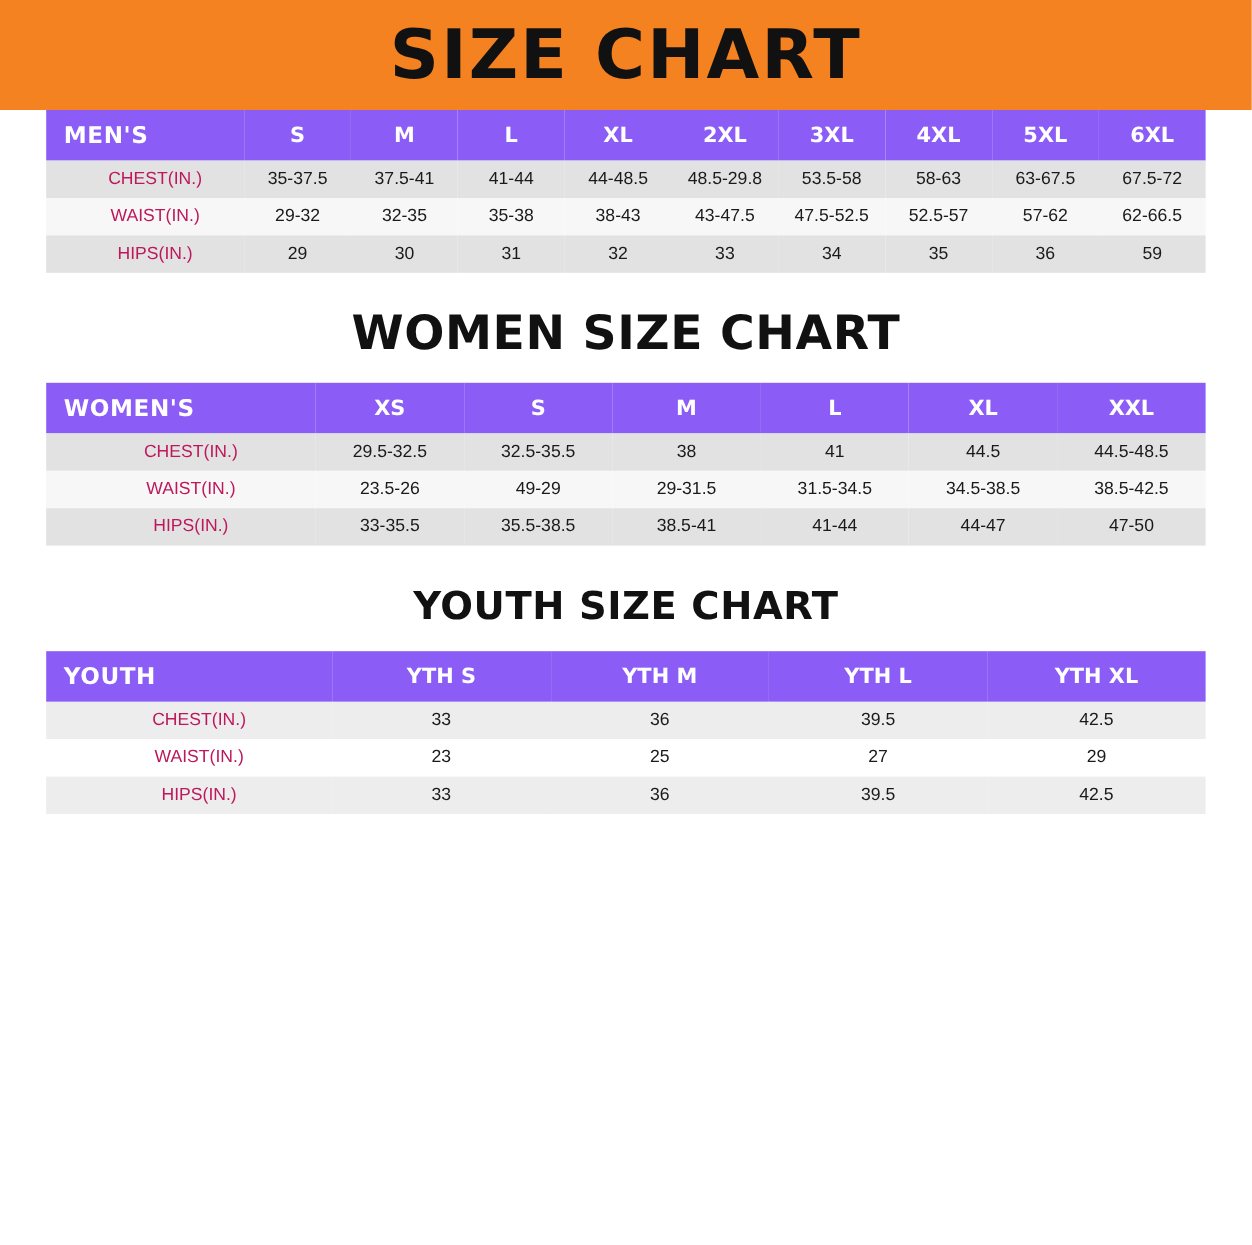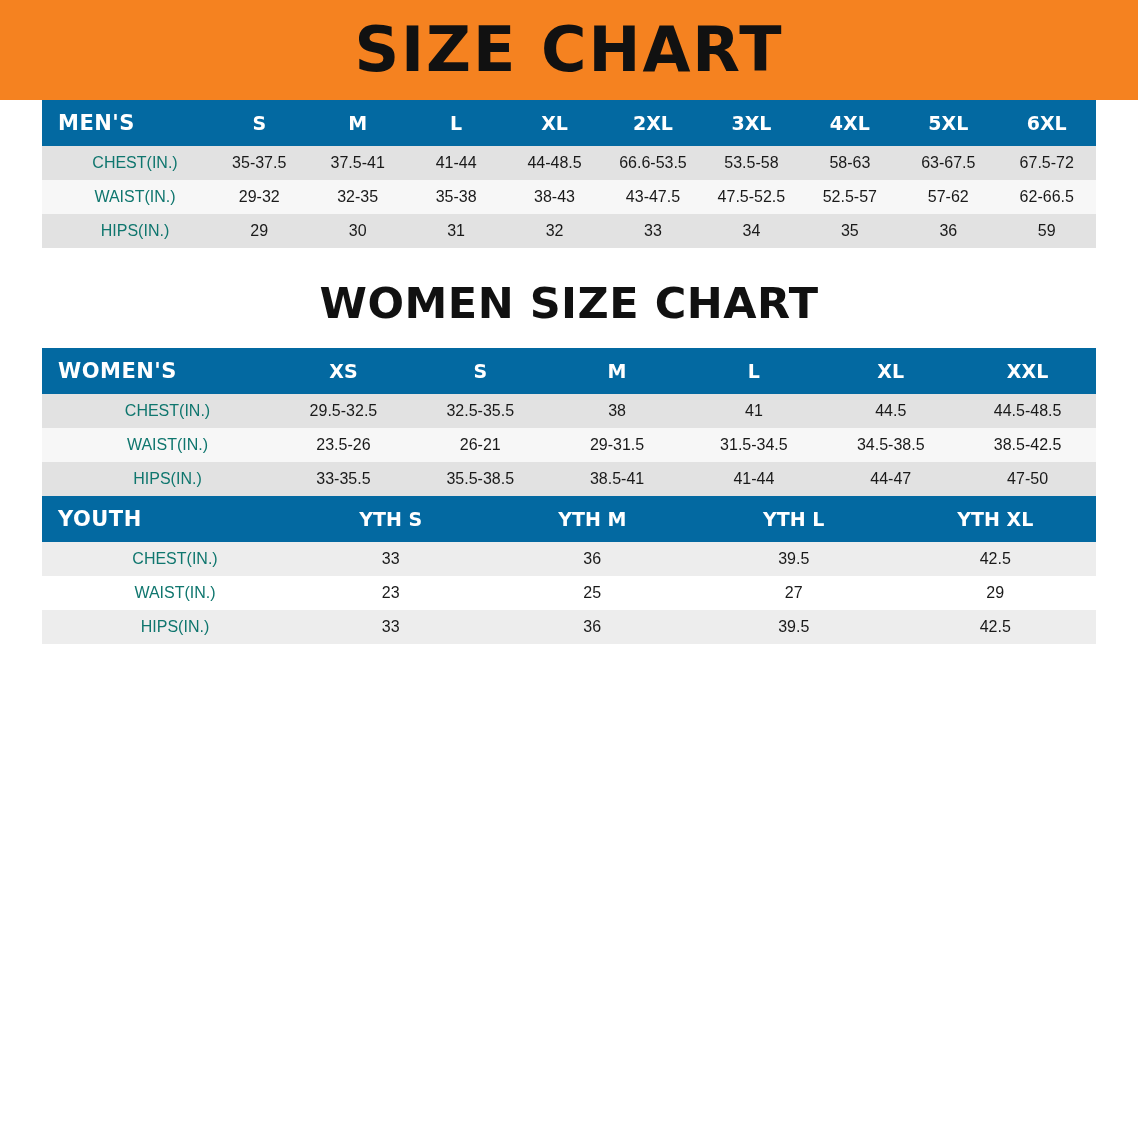--- a/index.html
+++ b/index.html
@@ -63,44 +63,44 @@
   
   .table-wrap {
     padding: 0 42px;
   }
   table.size-table {
     width: 100%;
     border-collapse: collapse;
     table-layout: fixed;
   }
   table.size-table thead th {
-    background: #0369a1;
+    background: #8b5cf6;
     color: #ffffff;
     font-family: "DejaVu Sans", sans-serif;
     font-weight: bold;
     font-size: 19px;
-    padding: 11px 2px;
+    padding: 11px 14px;
     text-align: center;
   }
   table.size-table thead th.corner {
     text-align: left;
     padding-left: 16px;
     font-size: 21px;
     letter-spacing: 0.5px;
   }
   table.size-table tbody td {
     font-family: "Liberation Sans", sans-serif;
     font-size: 16px;
     color: #1a1a1a;
     text-align: center;
     padding: 8px 2px;
   }
   table.size-table tbody td.rowhead {
     font-size: 16px;
-    color: #0f766e;
+    color: #be185d;
     padding-left: 20px;
   }
   
   .men-table tbody tr:nth-child(odd) td,
   .women-table tbody tr:nth-child(odd) td {
     background: #e2e2e2;
   }
   .men-table tbody tr:nth-child(even) td,
   .women-table tbody tr:nth-child(even) td {
     background: #f7f7f7;
@@ -158,21 +158,21 @@
             <th>6XL</th>
           </tr>
       </thead>
       <tbody id="man-body">
           <tr>
             <td class="rowhead">CHEST(IN.)</td>
             <td>35-37.5</td>
             <td>37.5-41</td>
             <td>41-44</td>
             <td>44-48.5</td>
-            <td>66.6-53.5</td>
+            <td>48.5-29.8</td>
             <td>53.5-58</td>
             <td>58-63</td>
             <td>63-67.5</td>
             <td>67.5-72</td>
           </tr>
           <tr>
             <td class="rowhead">WAIST(IN.)</td>
             <td>29-32</td>
             <td>32-35</td>
             <td>35-38</td>
@@ -219,39 +219,40 @@
             <td>29.5-32.5</td>
             <td>32.5-35.5</td>
             <td>38</td>
             <td>41</td>
             <td>44.5</td>
             <td>44.5-48.5</td>
           </tr>
           <tr>
             <td class="rowhead">WAIST(IN.)</td>
             <td>23.5-26</td>
-            <td>26-21</td>
+            <td>49-29</td>
             <td>29-31.5</td>
             <td>31.5-34.5</td>
             <td>34.5-38.5</td>
             <td>38.5-42.5</td>
           </tr>
           <tr>
             <td class="rowhead">HIPS(IN.)</td>
             <td>33-35.5</td>
             <td>35.5-38.5</td>
             <td>38.5-41</td>
             <td>41-44</td>
             <td>44-47</td>
             <td>47-50</td>
           </tr>
         </tbody>
     </table>
   </div>
 
+  <div class="section-title title-youth">YOUTH SIZE CHART</div>
   <div class="table-wrap">
     <table class="size-table youth-table">
       <thead>
         <tr id="youth-head-row">
           <th class="corner" style="width:230px">YOUTH</th>
         <th>YTH S</th>
             <th>YTH M</th>
             <th>YTH L</th>
             <th>YTH XL</th>
           </tr>

